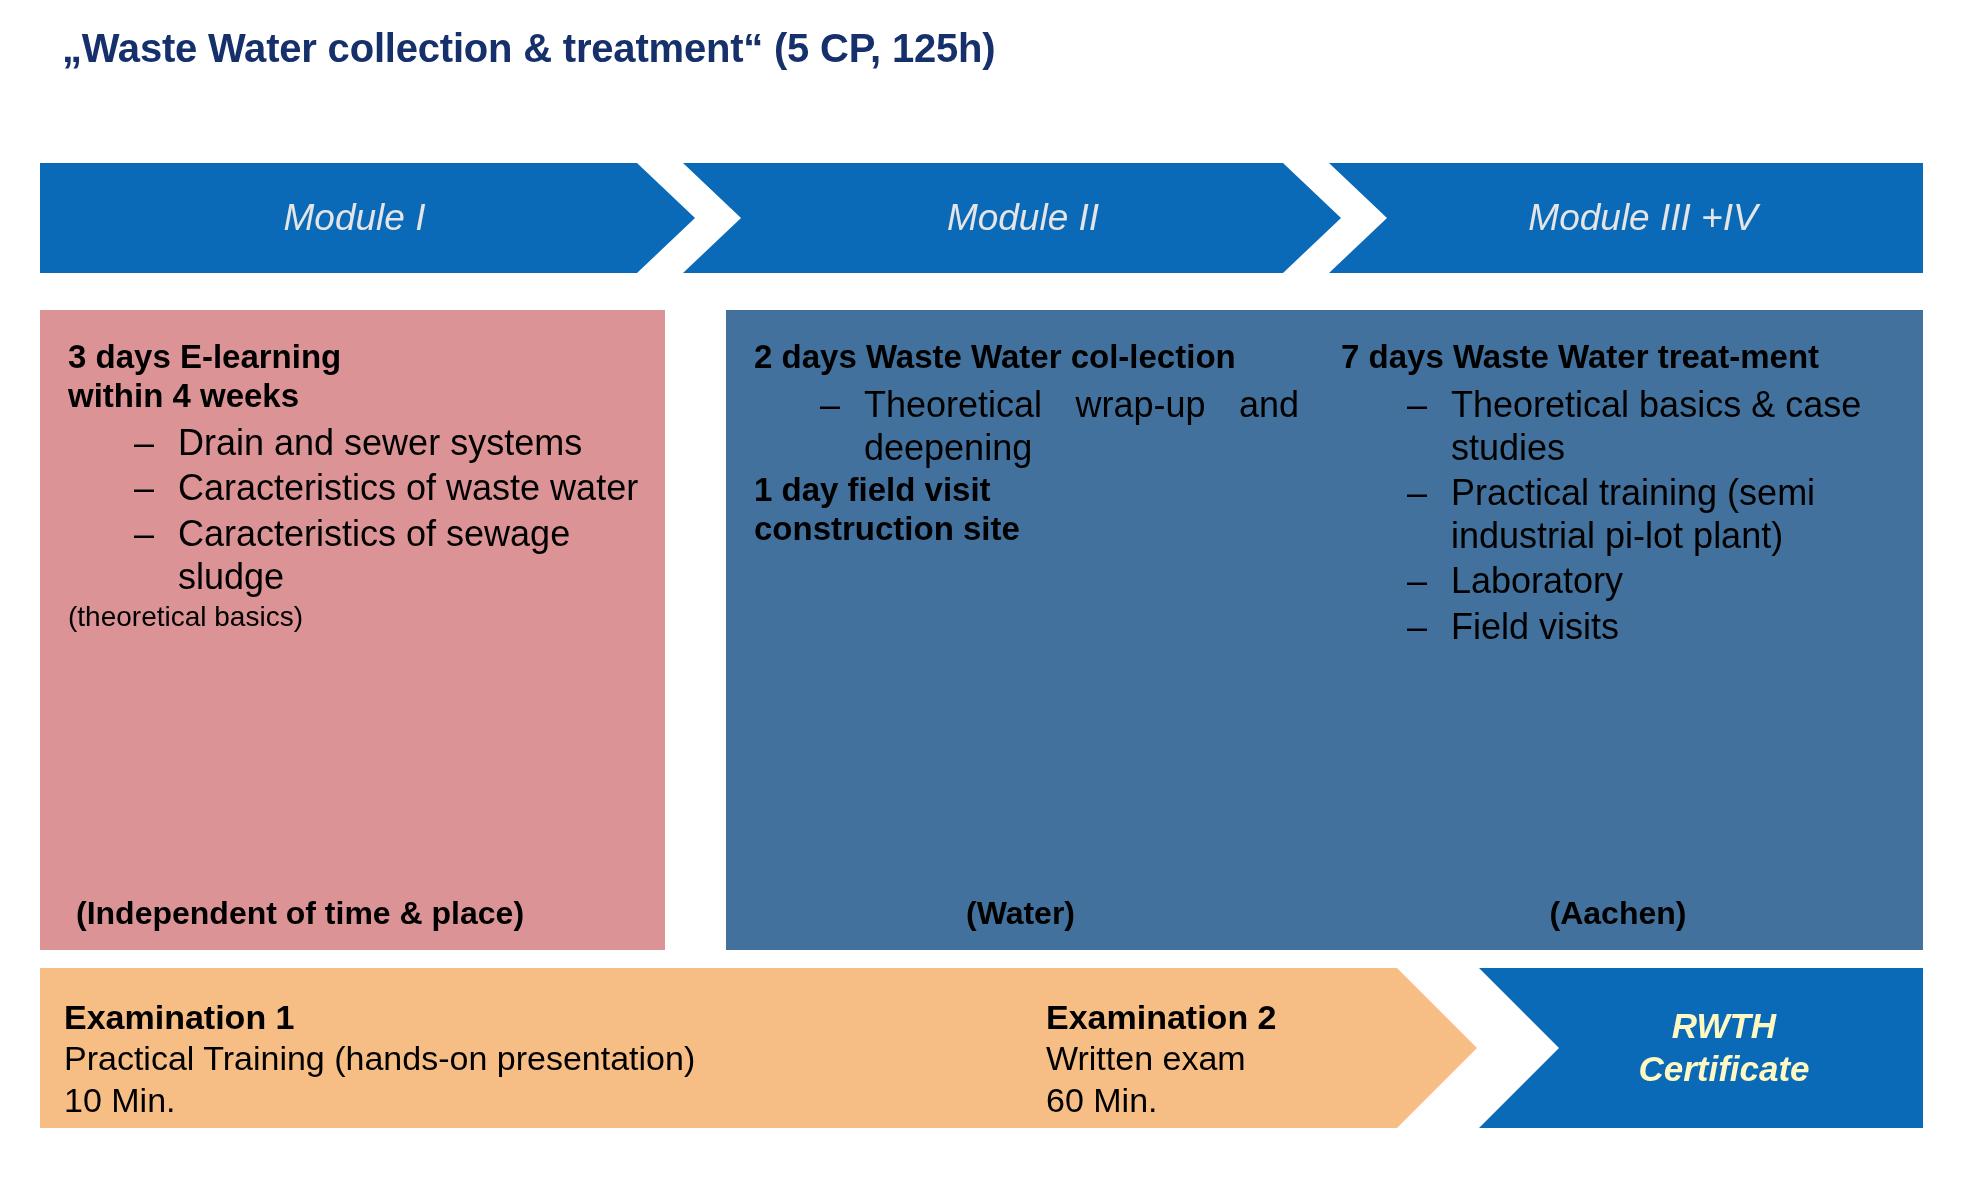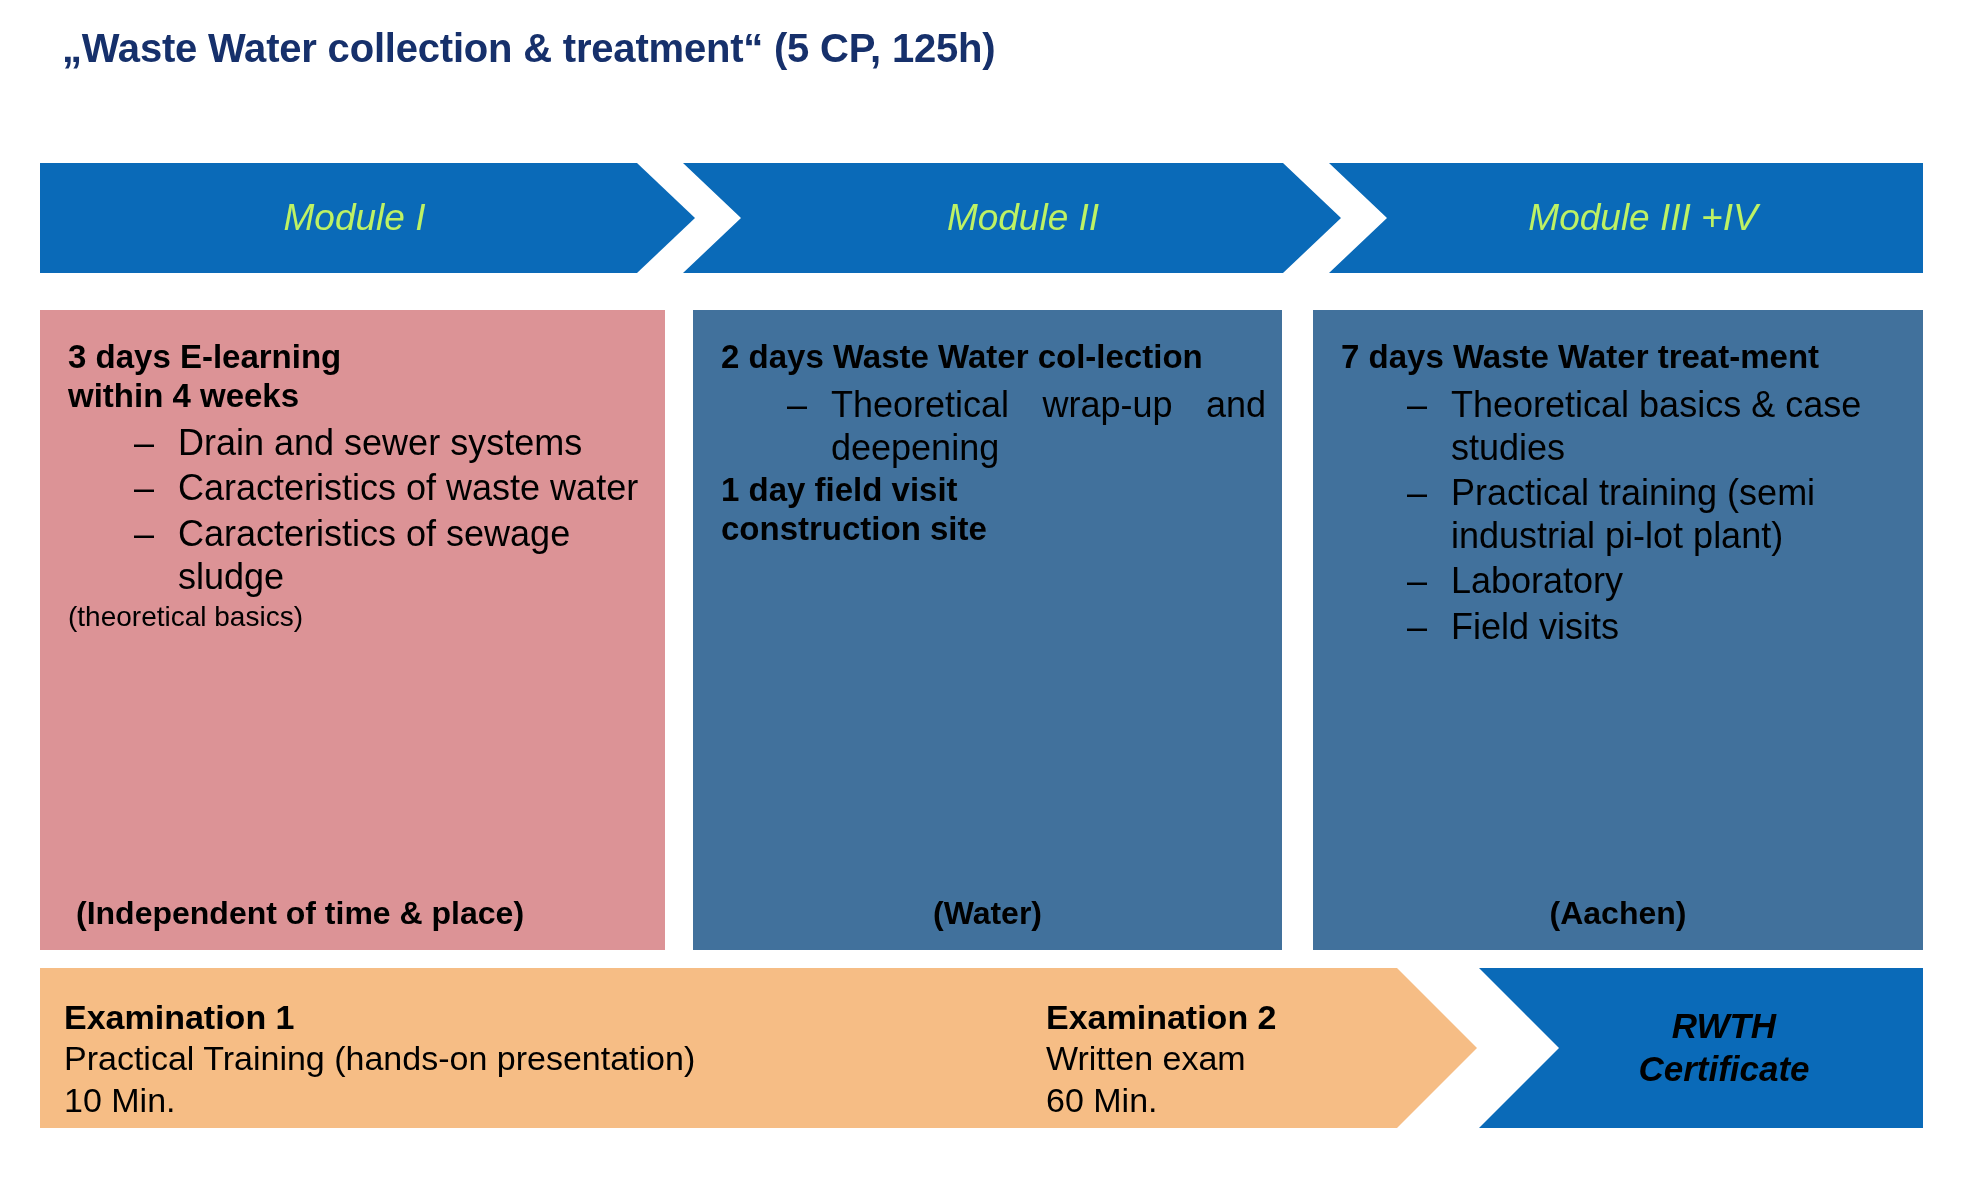--- a/index.html
+++ b/index.html
@@ -26,21 +26,21 @@
     letter-spacing: -0.2px;
     white-space: nowrap;
   }
 
   
   .module-header {
     position: absolute;
     top: 163px;
     height: 110px;
     background: #0a6ab8;
-    color: #bef264;
+    color: #e5e5e5;
     font-style: italic;
     font-size: 37px;
     display: flex;
     align-items: center;
     justify-content: center;
   }
   .module-header .hdr-label {
     position: relative;
     pointer-events: none;
   }
@@ -71,21 +71,21 @@
     box-sizing: border-box;
     padding: 28px 16px 0 16px;
     color: #000000;
   }
   #content-box-1 {
     left: 40px;
     width: 625px;
     background: #dc9396;
   }
   #content-box-2 {
-    left: 693px;
+    left: 726px;
     width: 589px;
     background: #41719c;
   }
   #content-box-3 {
     left: 1313px;
     width: 610px;
     background: #41719c;
     padding-left: 16px;
   }
 
@@ -173,21 +173,21 @@
     top: 968px;
     width: 444px;
     height: 160px;
     background: #0a6ab8;
     clip-path: polygon(0 0, 100% 0, 100% 100%, 0 100%, 80px 50%);
     display: flex;
     align-items: center;
     justify-content: center;
   }
   #certificate-label {
-    color: #000000;
+    color: #fef9c3;
     font-size: 35px;
     font-weight: bold;
     font-style: italic;
     text-align: center;
     line-height: 1.22;
     margin-left: 46px;
     white-space: pre-line;
   }
 </style>
 </head>

